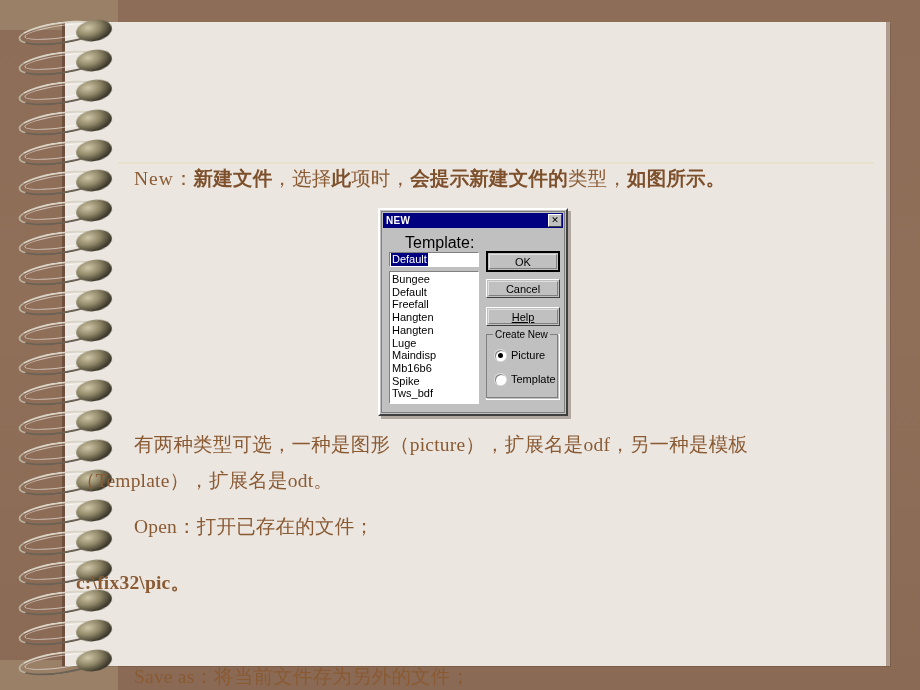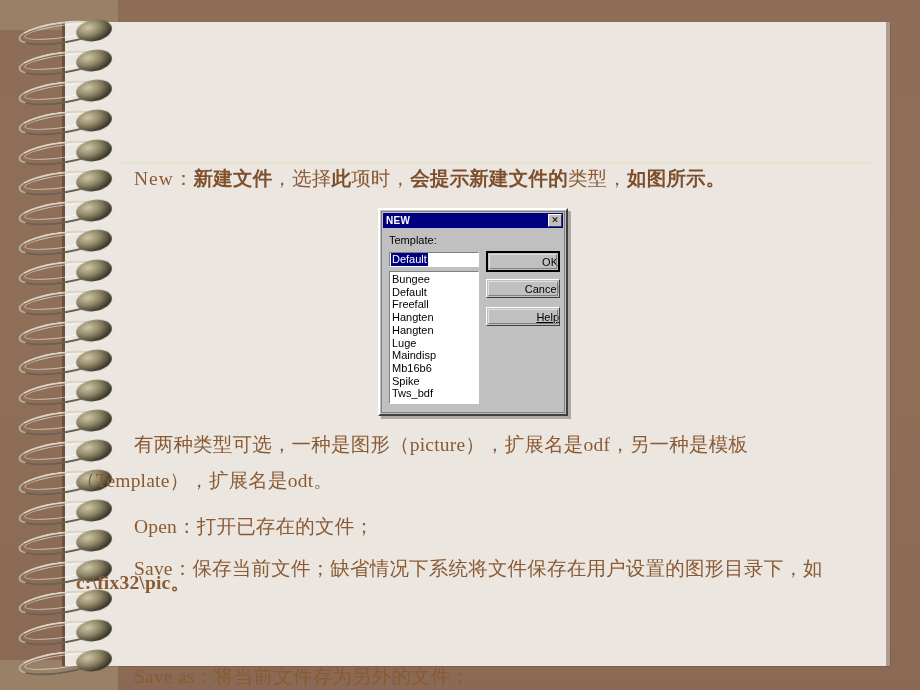--- a/index.html
+++ b/index.html
@@ -216,22 +216,22 @@
     font-size: 9px;
     line-height: 1;
     color: #000;
     font-weight: bold;
     font-family: "Liberation Sans", "DejaVu Sans", sans-serif;
     box-sizing: border-box;
   }
 
   .lbl-template {
     position: absolute;
-    left: 9px; top: 24px;
-    font-size: 11px;
+    left: 25px; top: 24px;
+    font-size: 16px;
     color: #000;
   }
 
   .edit-box {
     position: absolute;
     left: 9px; top: 42px;
     width: 90px; height: 15px;
     background: #ffffff;
     border-top: 1px solid #808080;
     border-left: 1px solid #808080;
@@ -274,21 +274,21 @@
   .btn {
     position: absolute;
     background: #c0c0c0;
     border-top: 1px solid #ffffff;
     border-left: 1px solid #ffffff;
     border-right: 1px solid #3f3f3f;
     border-bottom: 1px solid #3f3f3f;
     box-sizing: border-box;
     display: flex;
     align-items: center;
-    justify-content: flex-end;
+    justify-content: center;
     font-size: 11px;
     color: #000;
     font-family: "Liberation Sans", "DejaVu Sans", sans-serif;
   }
   .btn .face {
     position: absolute;
     inset: 1px;
     border-top: 1px solid #dfdfdf;
     border-left: 1px solid #dfdfdf;
     border-right: 1px solid #808080;
@@ -480,21 +480,20 @@
 
     <div class="para line-new">
       <span class="latin">New</span><span>：</span><b>新建文件</b><span>，选择</span><b>此</b><span>项时，</span><b>会提示新建文件的</b><span>类型，</span><b>如图所示。</b>
     </div>
 
     <div class="para line-two-a">有两种类型可选，一种是图形（picture），扩展名是odf，另一种是模板</div>
     <div class="para line-open">Open：打开已存在的文件；</div>
 
     <div class="para line-two-b">（Template），扩展名是odt。</div>
 
-    <div class="para line-save-a">Save：保存当前文件；缺省情况下系统将文件保存在用户设置的图形目录下，如</div>
     <div class="para line-save-b">c:\fix32\pic。</div>
 
     <div class="para line-saveas">Save as：将当前文件存为另外的文件；</div>
   </div>
 
   <div class="dialog">
     <div class="dialog-inner"></div>
 
     <div class="titlebar">
       <span class="title">NEW</span>
@@ -526,15 +525,28 @@
     </div>
     <div class="btn btn-cancel">
       <span class="face"></span>
       <span>Cancel</span>
     </div>
     <div class="btn btn-help">
       <span class="face"></span>
       <span>Help</span>
     </div>
 
+    <div class="groupbox">
+      <span class="inner-border"></span>
+      <span class="gb-title">Create New</span>
+
+      <div class="radio-row radio-picture">
+        <span class="radio checked"></span>
+        <span>Picture</span>
+      </div>
+      <div class="radio-row radio-template">
+        <span class="radio"></span>
+        <span>Template</span>
+      </div>
+    </div>
   </div>
 
 </div>
 
 </body></html>

